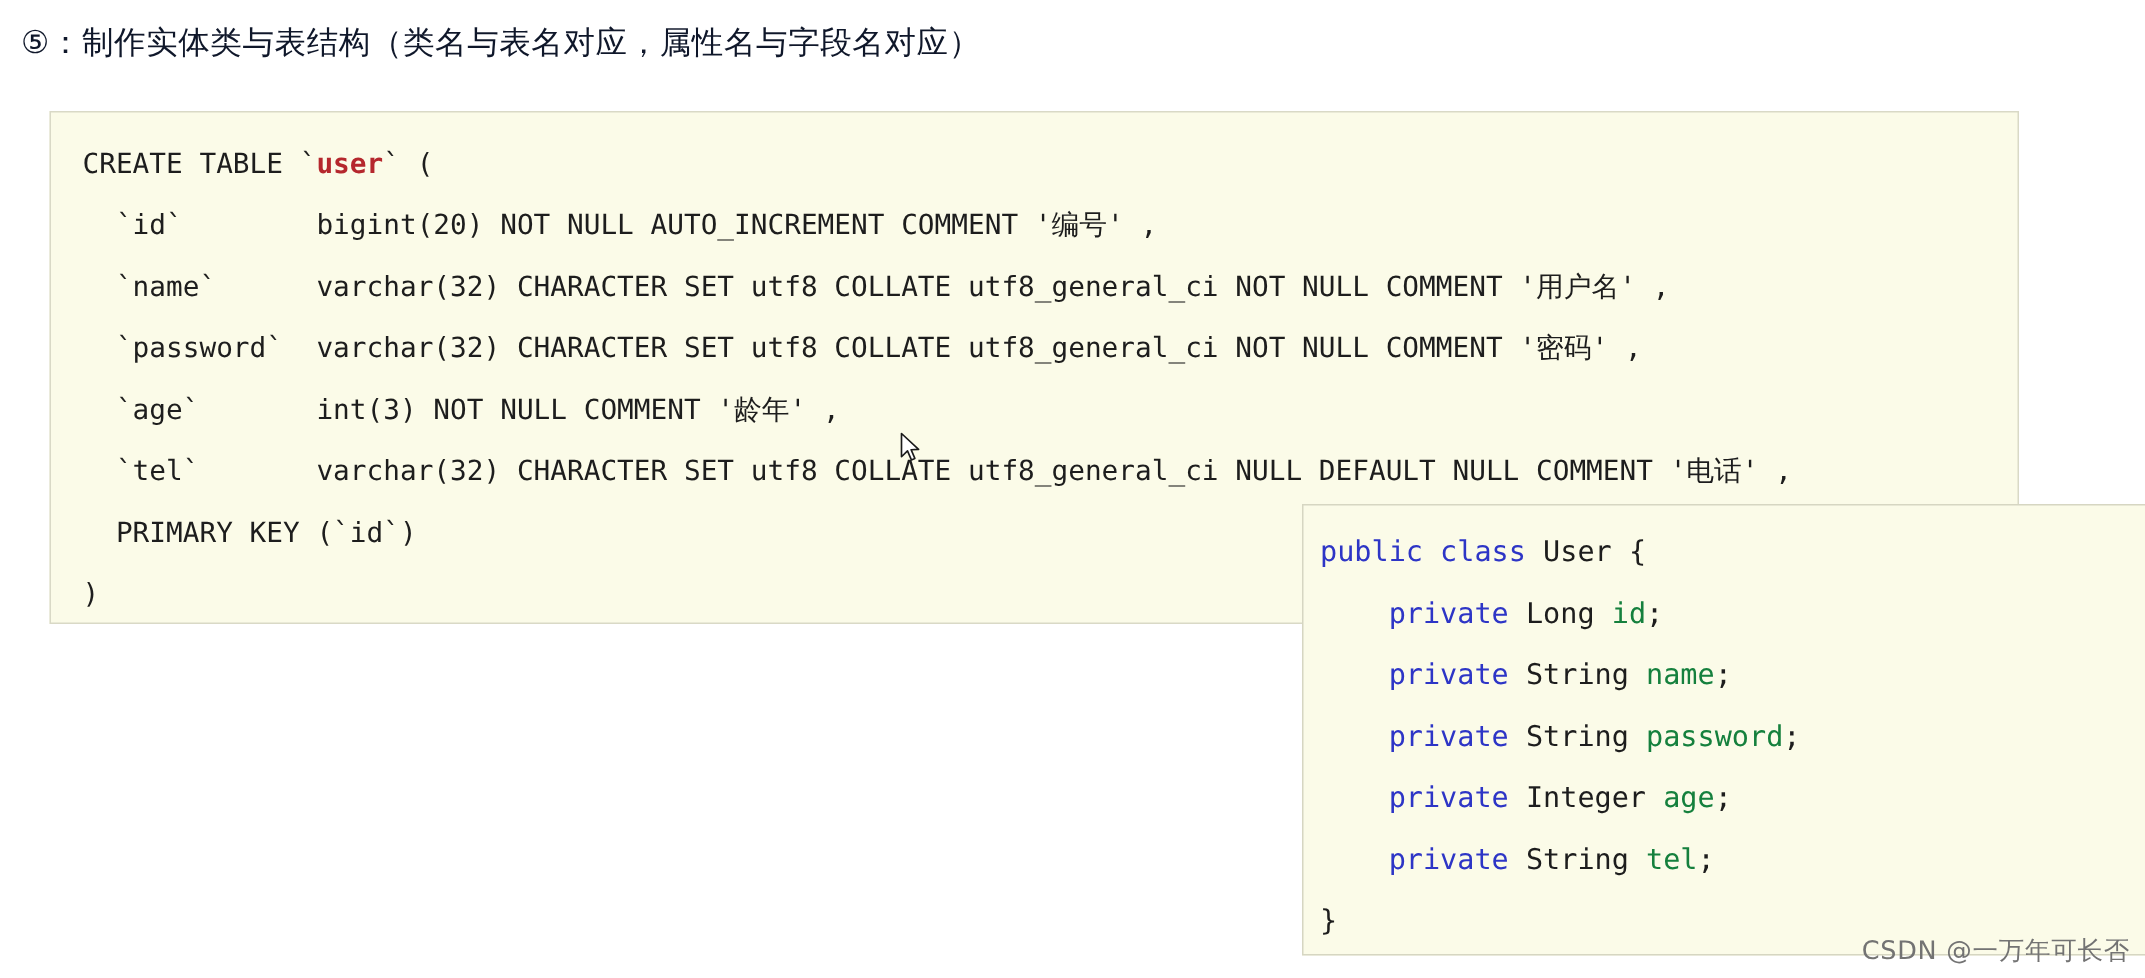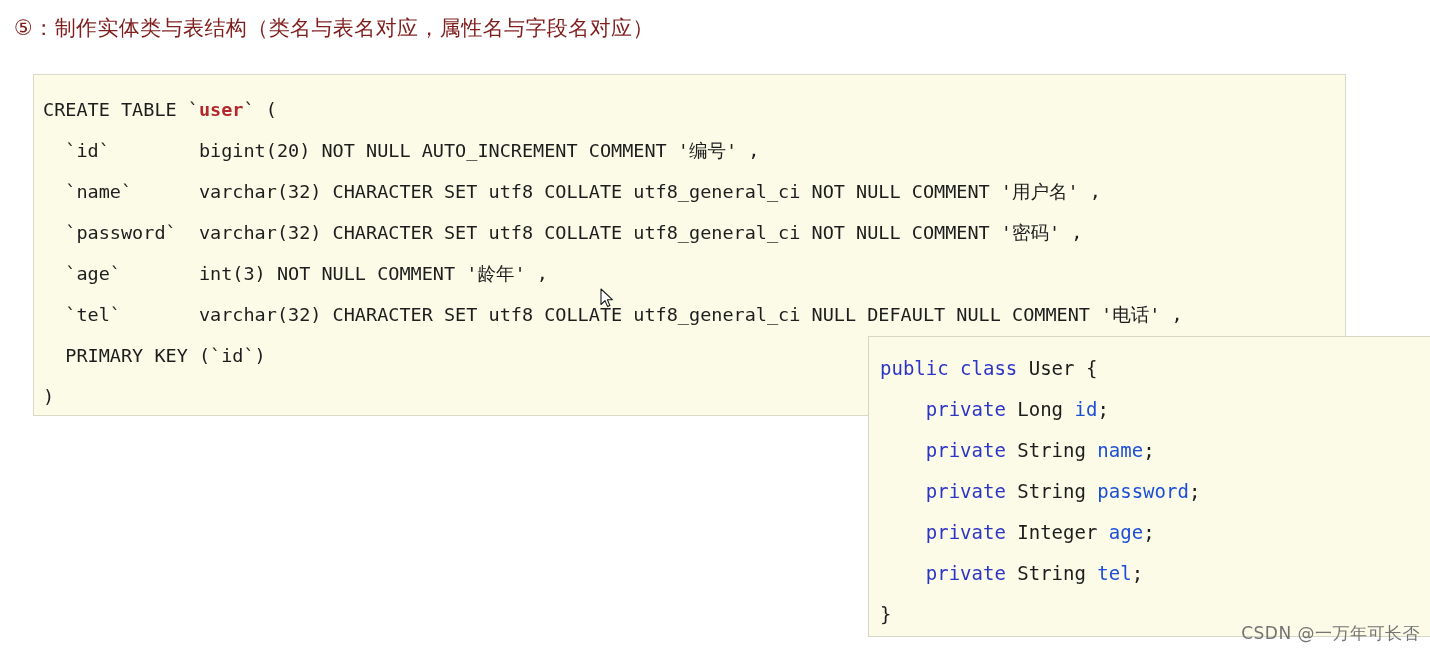--- a/index.html
+++ b/index.html
@@ -15,41 +15,41 @@
     font-family: "Liberation Sans", "DejaVu Sans", sans-serif;
   }
 
   
   #heading {
     position: absolute;
     left: 14px;
     top: 14px;
     font-size: 21px;
     line-height: 1.35;
-    color: #7f1d1d;
+    color: #0f172a;
     letter-spacing: 0.4px;
     white-space: nowrap;
     font-family: "DejaVu Sans", "Liberation Sans", sans-serif;
   }
 
   
   #sql-panel {
     position: absolute;
     left: 33px;
     top: 74px;
     width: 1313px;
     height: 342px;
     background: #fbfbe8;
     border: 1px solid #d9d9c6;
     box-sizing: border-box;
     overflow: hidden;
   }
   #sql-code {
     position: absolute;
-    left: 9px;
+    left: 21px;
     top: 14px;
     margin: 0;
     font-family: "DejaVu Sans Mono", "Liberation Mono", monospace;
     font-size: 18.5px;
     line-height: 41px;
     color: #1d1d1d;
     white-space: pre;
     letter-spacing: 0px;
   }
   .sql-line { display: block; height: 41px; }
@@ -74,21 +74,21 @@
     top: 11px;
     margin: 0;
     font-family: "DejaVu Sans Mono", "Liberation Mono", monospace;
     font-size: 19px;
     line-height: 41px;
     color: #1d1d1d;
     white-space: pre;
   }
   .java-line { display: block; height: 41px; }
   .tok-kw { color: #2d35c6; }
-  .tok-field { color: #1d4ed8; }
+  .tok-field { color: #15803d; }
 
   
   #watermark {
     position: absolute;
     right: 10px;
     bottom: 7px;
     font-size: 17px;
     color: #737373;
     font-family: "DejaVu Sans", "Liberation Sans", sans-serif;
     letter-spacing: 0.5px;

